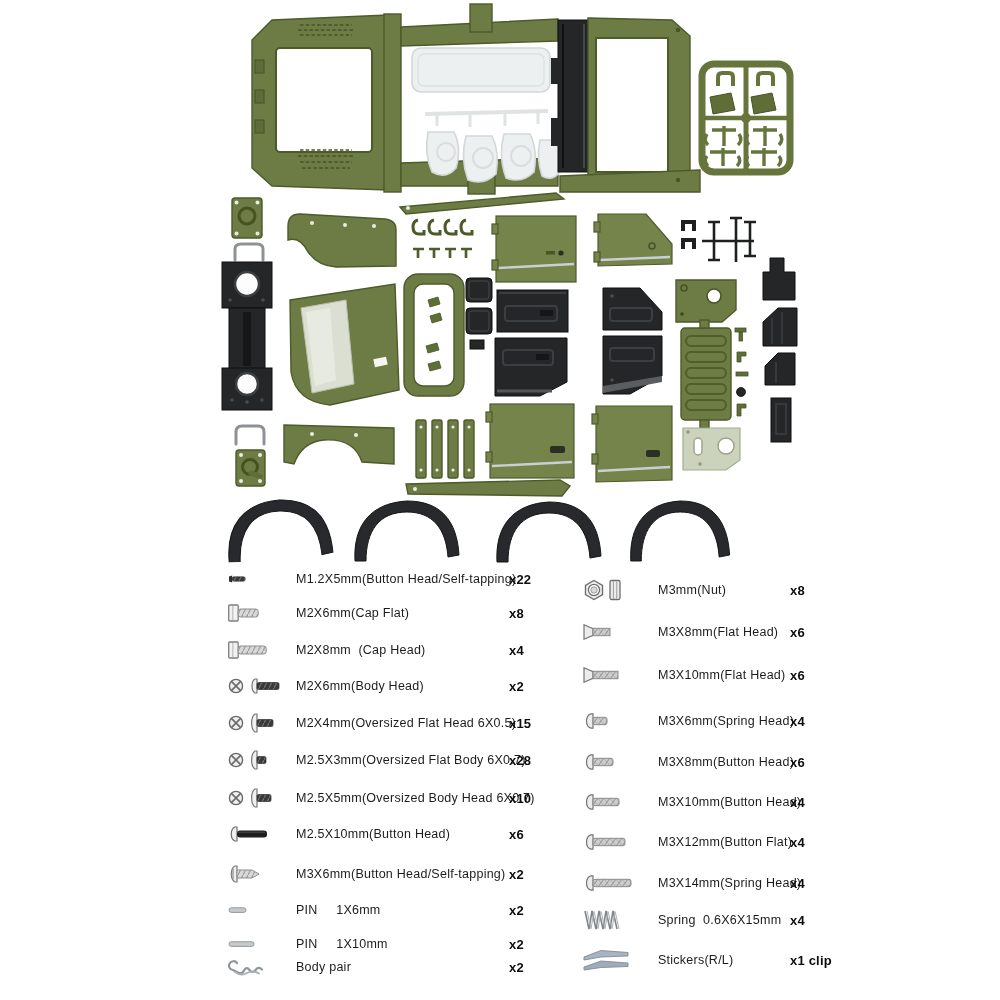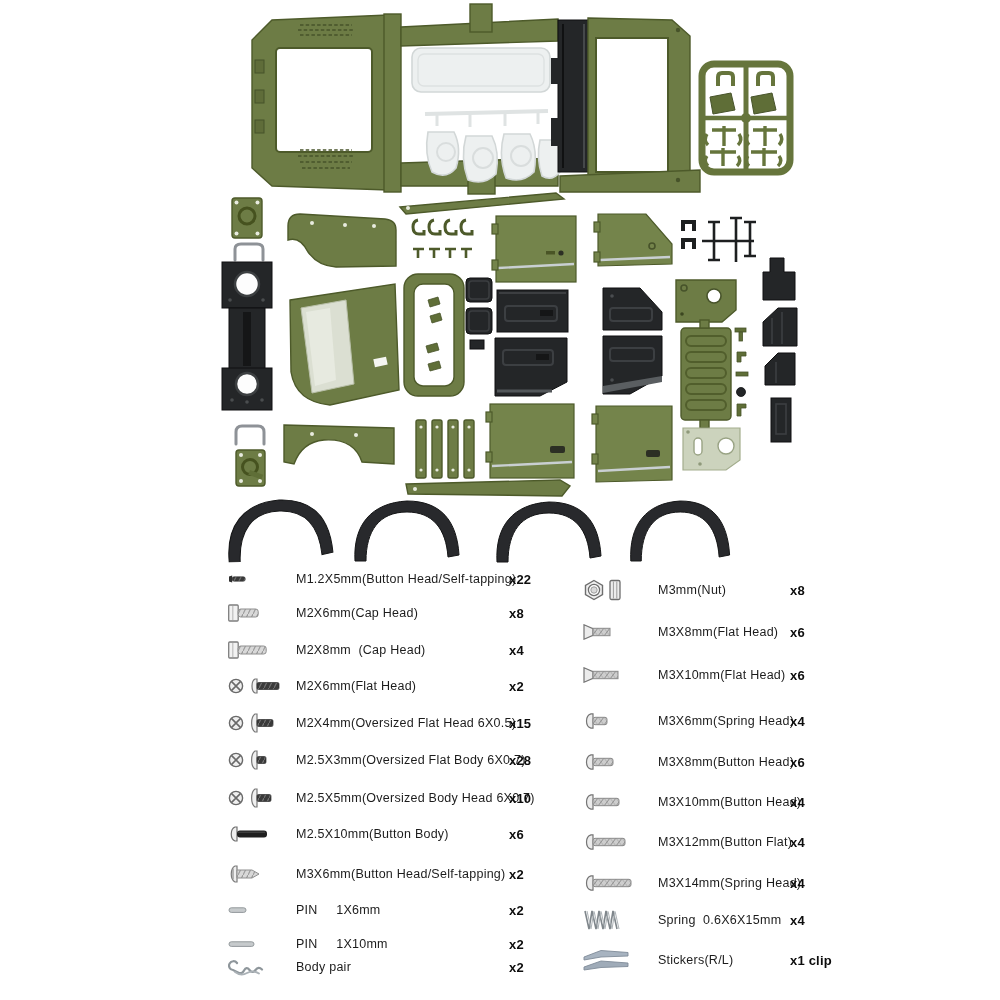--- a/index.html
+++ b/index.html
@@ -352,21 +352,21 @@
   </div>
 
   <div class="hw-row l" style="top:600px">
     <span class="ic">
       <svg width="34" height="18" viewBox="0 0 34 18">
             <rect x="0.7" y="1" width="9.5" height="16" rx="1" fill="#f2f2f2" stroke="#7e7e7e" stroke-width="1.3"></rect>
             <line x1="4.8" y1="2" x2="4.8" y2="16" stroke="#bdbdbd" stroke-width="1.2"></line>
             <rect x="10.2" y="5" width="20" height="8" rx="2.5" fill="url(#pt-gray)" stroke="#8f8f8f" stroke-width="1"></rect>
           </svg>
     </span>
-    <span class="lbl">M2X6mm(Cap Head)</span>
+    <span class="lbl">M2X6mm(Cap Flat)</span>
     <span class="qty">x8</span>
   </div>
 
   <div class="hw-row l" style="top:637px">
     <span class="ic">
       <svg width="42" height="18" viewBox="0 0 42 18">
             <rect x="0.7" y="1" width="9.5" height="16" rx="1" fill="#f2f2f2" stroke="#7e7e7e" stroke-width="1.3"></rect>
             <line x1="4.8" y1="2" x2="4.8" y2="16" stroke="#bdbdbd" stroke-width="1.2"></line>
             <rect x="10.2" y="5" width="28" height="8" rx="2.5" fill="url(#pt-gray)" stroke="#8f8f8f" stroke-width="1"></rect>
           </svg>
@@ -379,21 +379,21 @@
     <span class="ic">
       <svg width="16" height="16" viewBox="0 0 16 16">
             <circle cx="8" cy="8" r="6.6" fill="#efefef" stroke="#6a6a6a" stroke-width="1.4"></circle>
             <path d="M3.4,3.4 L12.6,12.6 M12.6,3.4 L3.4,12.6" stroke="#6a6a6a" stroke-width="1.6"></path>
           </svg>
       <svg width="32" height="16" viewBox="0 0 32 16">
             <path d="M6,1 C2,3 2,13 6,15 L8,15 L8,1 Z" fill="#f0f0f0" stroke="#787878" stroke-width="1.2"></path>
             <rect x="8" y="4.5" width="22" height="7" rx="1.5" fill="url(#pt-dark)" stroke="#2c2c2c" stroke-width="0.7"></rect>
           </svg>
     </span>
-    <span class="lbl">M2X6mm(Flat Head)</span>
+    <span class="lbl">M2X6mm(Body Head)</span>
     <span class="qty">x2</span>
   </div>
 
   <div class="hw-row l" style="top:710px">
     <span class="ic">
       <svg width="16" height="16" viewBox="0 0 16 16">
             <circle cx="8" cy="8" r="6.6" fill="#efefef" stroke="#6a6a6a" stroke-width="1.4"></circle>
             <path d="M3.4,3.4 L12.6,12.6 M12.6,3.4 L3.4,12.6" stroke="#6a6a6a" stroke-width="1.6"></path>
           </svg>
       <svg width="26" height="20" viewBox="0 0 26 20">
@@ -436,21 +436,21 @@
   </div>
 
   <div class="hw-row l" style="top:821px">
     <span class="ic">
       <svg width="42" height="16" viewBox="0 0 42 16">
             <path d="M7,1 C2,3 2,13 7,15 L9,15 L9,1 Z" fill="#f0f0f0" stroke="#6f6f6f" stroke-width="1.2"></path>
             <rect x="9" y="4.5" width="30" height="7" rx="3" fill="#1f1f1f"></rect>
             <line x1="10" y1="6.2" x2="37" y2="6.2" stroke="#4d4d4d" stroke-width="1"></line>
           </svg>
     </span>
-    <span class="lbl">M2.5X10mm(Button Body)</span>
+    <span class="lbl">M2.5X10mm(Button Head)</span>
     <span class="qty">x6</span>
   </div>
 
   <div class="hw-row l" style="top:861px">
     <span class="ic">
       <svg width="34" height="18" viewBox="0 0 34 18">
             <path d="M7,1 C2,3.5 2,14.5 7,17 L9,17 L9,1 Z" fill="#efefef" stroke="#7a7a7a" stroke-width="1.2"></path>
             <line x1="5" y1="3.5" x2="5" y2="14.5" stroke="#8a8a8a" stroke-width="1.2"></line>
             <path d="M9,5 L24,5 L31,9 L24,13 L9,13 Z" fill="url(#pt-gray)" stroke="#8f8f8f" stroke-width="1"></path>
           </svg>

